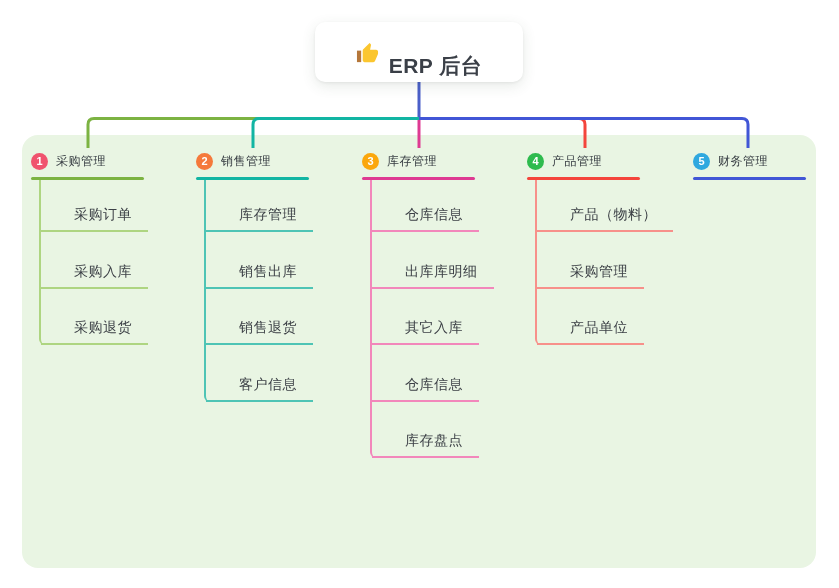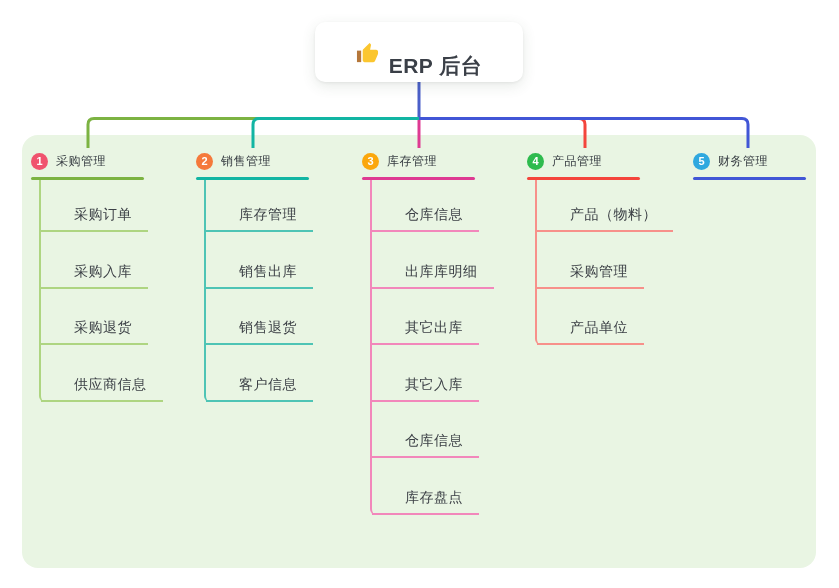--- a/index.html
+++ b/index.html
@@ -98,23 +98,20 @@
   <div class="children">
     <div class="child-row">
         <span class="child-label">采购订单</span>
       </div>
     <div class="child-row">
         <span class="child-label">采购入库</span>
       </div>
     <div class="child-row">
         <span class="child-label">采购退货</span>
       </div>
-    <div class="child-row">
-        <span class="child-label">供应商信息</span>
-      </div>
   </div>
 </div>
 
 <div class="branch branch-1" style="--badge: #F5793B; --line: #12B5A3; --childline: #4EC4B5;">
   <div class="branch-header">
     <span class="badge">2</span>
     <span class="branch-title">销售管理</span>
   </div>
   <div class="branch-underline"></div>
   <div class="children">
@@ -138,23 +135,20 @@
     <span class="badge">3</span>
     <span class="branch-title">库存管理</span>
   </div>
   <div class="branch-underline"></div>
   <div class="children">
     <div class="child-row">
         <span class="child-label">仓库信息</span>
       </div>
     <div class="child-row">
         <span class="child-label">出库库明细</span>
-      </div>
-    <div class="child-row">
-        <span class="child-label">其它出库</span>
       </div>
     <div class="child-row">
         <span class="child-label">其它入库</span>
       </div>
     <div class="child-row">
         <span class="child-label">仓库信息</span>
       </div>
     <div class="child-row">
         <span class="child-label">库存盘点</span>
       </div>

